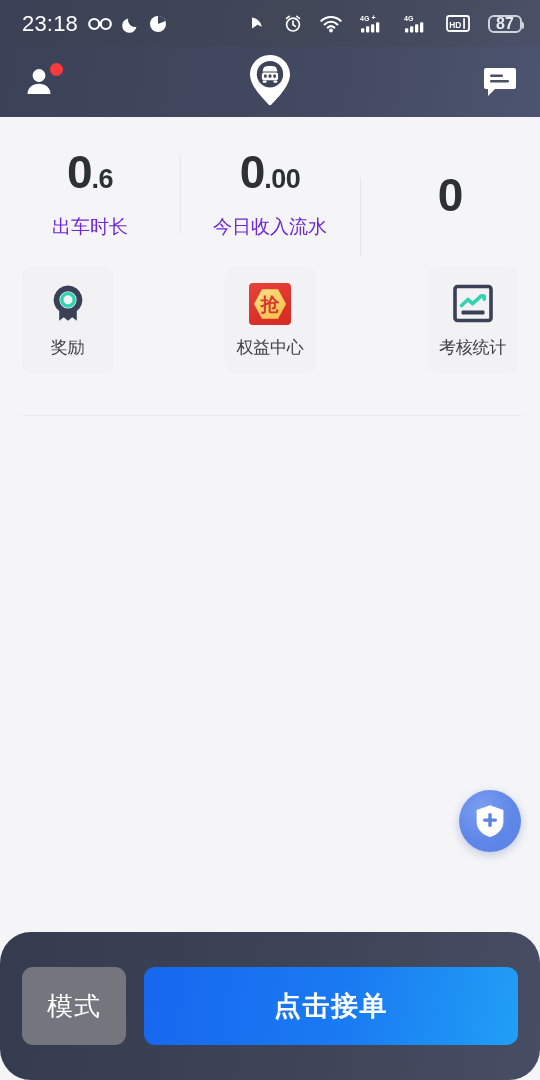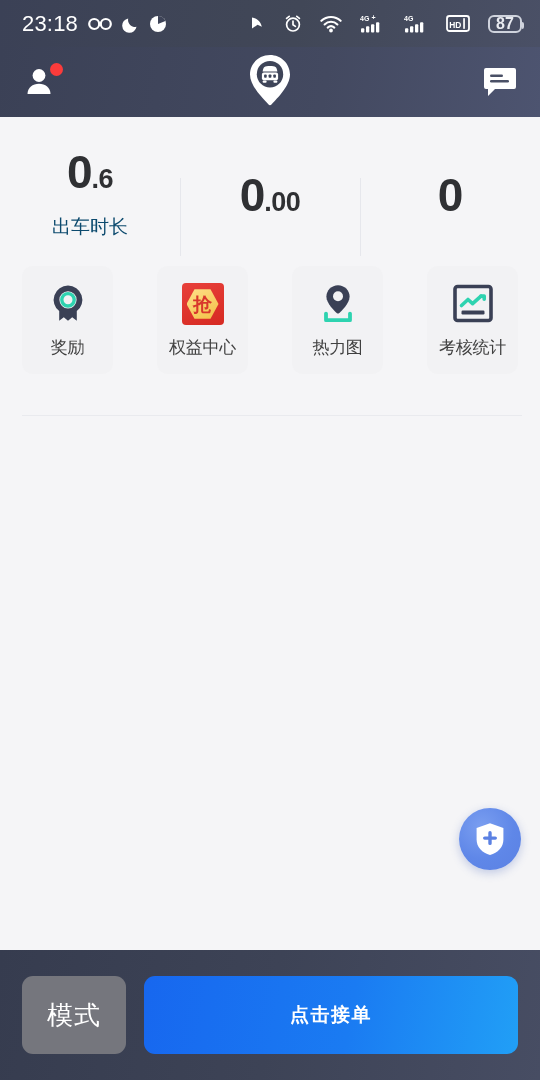--- a/index.html
+++ b/index.html
@@ -81,21 +81,21 @@
   .stat-val {
     color: #2f3033;
     font-weight: 700;
     line-height: 1;
     display: flex; align-items: baseline; justify-content: center;
   }
   .stat-int { font-size: 46px; letter-spacing: -1px; }
   .stat-dec { font-size: 27px; letter-spacing: -.5px; }
   .stat-label {
     margin-top: 19px;
-    font-size: 19px; color: #0c4a6e; font-weight: 500;
+    font-size: 19px; color: #6d28d9; font-weight: 500;
   }
 
   
   .quick {
     display: flex; justify-content: space-between;
     padding: 0 22px;
     flex: 0 0 auto;
   }
   .tile {
     width: 91px; height: 108px;
@@ -141,40 +141,41 @@
     position: absolute; right: 19px; bottom: 80px;
     width: 62px; height: 62px; border-radius: 50%;
     background: radial-gradient(circle at 36% 30%, #7a9ef0 0%, #5f87e8 55%, #5b81e3 100%);
     box-shadow: 0 3px 10px rgba(80,110,190,.32);
     display:flex; align-items:center; justify-content:center;
     cursor: pointer;
   }
 
   
   .bottombar {
-    height: 130px;
+    height: 148px;
     background: linear-gradient(100deg, #363c4f 0%, #3d4356 50%, #474d63 100%);
     display: flex; align-items: center;
     padding: 2px 22px; gap: 18px;
     flex: 0 0 auto;
+    border-radius: 31px;
   }
   .mode-btn {
     width: 104px; height: 78px;
     background: #75767d;
     border-radius: 11px;
     display:flex; align-items:center; justify-content:center;
     color: #ffffff; font-size: 26px; font-weight: 500;
     letter-spacing: 1px; cursor: pointer;
   }
   .accept-btn {
     flex: 1 1 auto; height: 78px;
     background: linear-gradient(100deg, #1767ef 0%, #1a7bf2 55%, #219ff6 100%);
     border-radius: 11px;
     display:flex; align-items:center; justify-content:center;
-    color: #ffffff; font-size: 19px; font-weight: 600;
+    color: #ffffff; font-size: 27px; font-weight: 600;
     letter-spacing: 1.5px; cursor: pointer;
   }
 </style>
 </head>
 <body>
 
 <div id="app">
 
   <div class="statusbar">
     <div class="sb-left">
@@ -293,20 +294,21 @@
         <span class="stat-dec">.6</span>
       </div>
       <div class="stat-label">出车时长</div>
     </div>
 
     <div class="stat">
       <div class="stat-val">
         <span class="stat-int">0</span>
         <span class="stat-dec">.00</span>
       </div>
+      <div class="stat-label">今日收入流水</div>
     </div>
 
     <div class="stat">
       <div class="stat-val">
         <span class="stat-int">0</span>
         <span class="stat-dec"></span>
       </div>
     </div>
   </div>
 
@@ -327,30 +329,20 @@
       <div class="tile-ico">
         <div class="benefit-ico">
           <div class="benefit-hex">
             <span>抢</span>
           </div>
         </div>
       </div>
       <div class="tile-label">权益中心</div>
     </div>
 
-    <div class="tile">
-      <div class="tile-ico">
-        <svg width="40" height="44" viewBox="0 0 40 44">
-          <path d="M20 3.2c-6.4 0-11.6 5-11.6 11.3 0 7.1 8.2 14.6 10.6 16.7a1.6 1.6 0 0 0 2 0c2.4-2.1 10.6-9.6 10.6-16.7C31.6 8.2 26.4 3.2 20 3.2Z" fill="#3a4055"></path>
-          <circle cx="20" cy="14.3" r="5" fill="#f2f2f4"></circle>
-          <path d="M8 31.6v6.6h24v-6.6" fill="none" stroke="#2ed3b0" stroke-width="3.8" stroke-linecap="round" stroke-linejoin="round"></path>
-        </svg>
-      </div>
-      <div class="tile-label">热力图</div>
-    </div>
 
     <div class="tile">
       <div class="tile-ico">
         <svg width="42" height="40" viewBox="0 0 42 40">
           <rect x="3" y="2.5" width="36" height="34" rx="2.6" fill="none" stroke="#3a4055" stroke-width="3.6"></rect>
           <path d="M9.5 21.5 16 15.5l4.6 4.2 8.4-7.6" fill="none" stroke="#2ed3b0" stroke-width="3.6" stroke-linecap="round" stroke-linejoin="round"></path>
           <path d="M29 12.1h3.2v3.2" fill="none" stroke="#2ed3b0" stroke-width="3.6" stroke-linecap="round" stroke-linejoin="round"></path>
           <rect x="9.5" y="26.6" width="23" height="3.8" rx="1.2" fill="#3a4055"></rect>
         </svg>
       </div>

